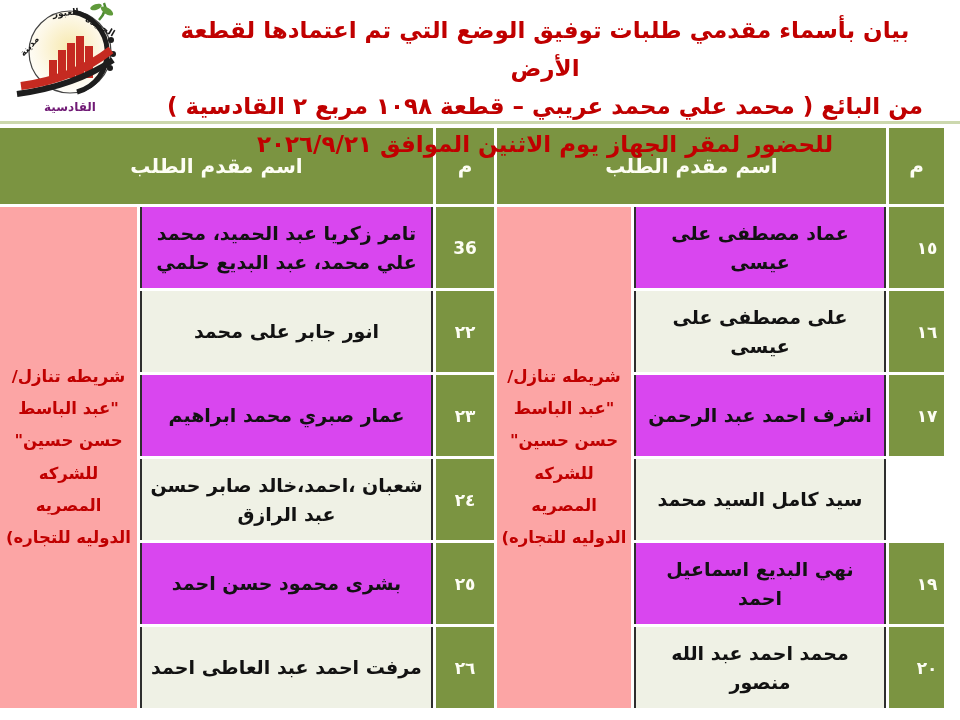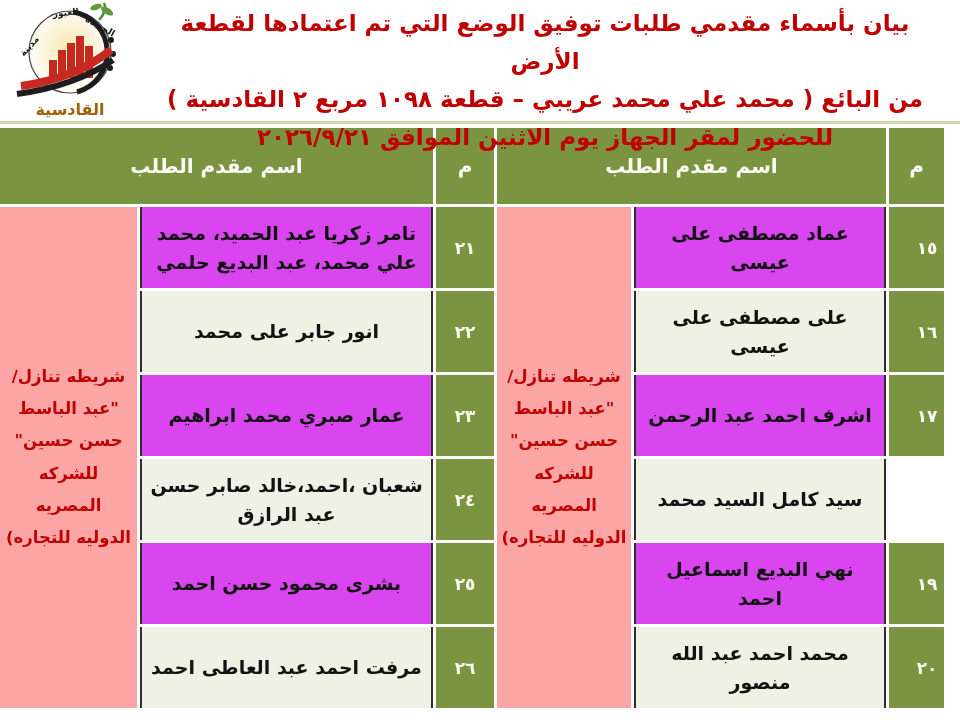--- a/index.html
+++ b/index.html
@@ -2,22 +2,22 @@
 <html lang="ar"><head>
 <meta charset="utf-8">
 <style>
   html,body{margin:0;padding:0;background:#ffffff;width:960px;height:720px;overflow:hidden;
     font-family:"DejaVu Sans",sans-serif;}
   .page{position:relative;width:960px;height:720px;background:#fff;}
 
   
   .top{position:relative;height:120px;}
   .logo-wrap{position:absolute;left:10px;top:2px;width:120px;text-align:center;}
-  .logo-city{color:#a16207;font-weight:bold;font-size:16px;margin-top:-4px;direction:rtl;}
-  .title{margin-left:145px;width:800px;padding-top:4px;color:#c00000;font-weight:bold;
+  .logo-city{color:#701a75;font-weight:bold;font-size:12px;margin-top:-4px;direction:rtl;}
+  .title{margin-left:145px;width:800px;padding-top:11px;color:#c00000;font-weight:bold;
     font-size:23px;line-height:38px;text-align:center;direction:rtl;}
   .sep{height:3px;background:#ccd8ae;margin-top:1px;}
 
   
   .tbl{display:grid;grid-template-columns:137px 293px 58px 134px 252px 55px;
     grid-template-rows:76px repeat(6,81px);column-gap:3px;row-gap:3px;
     width:948px;margin-top:4px;direction:ltr;background:#fff;}
   .cell{display:flex;align-items:center;justify-content:center;text-align:center;}
   .hdr{background:#7b9441;color:#fdfdf4;font-weight:bold;font-size:20px;direction:rtl;}
   .h-left{grid-column:1/3;grid-row:1;}
@@ -97,21 +97,21 @@
 للشركه المصريه
 الدوليه للتجاره)</div>
 
     <div class="cell name cl r1 dark">تامر زكريا عبد الحميد، محمد علي محمد، عبد البديع حلمي</div>
     <div class="cell name cl r2 light">انور جابر على محمد</div>
     <div class="cell name cl r3 dark">عمار صبري محمد ابراهيم</div>
     <div class="cell name cl r4 light">شعبان ،احمد،خالد صابر حسن عبد الرازق</div>
     <div class="cell name cl r5 dark">بشرى محمود حسن احمد</div>
     <div class="cell name cl r6 light">مرفت احمد عبد العاطى احمد</div>
 
-    <div class="cell serial sl r1">٢١</div>
+    <div class="cell serial sl r1">36</div>
     <div class="cell serial sl r2">٢٢</div>
     <div class="cell serial sl r3">٢٣</div>
     <div class="cell serial sl r4">٢٤</div>
     <div class="cell serial sl r5">٢٥</div>
     <div class="cell serial sl r6">٢٦</div>
 
     <div class="cell name cr r1 dark">عماد مصطفى على عيسى</div>
     <div class="cell name cr r2 light">على مصطفى على عيسى</div>
     <div class="cell name cr r3 dark">اشرف احمد عبد الرحمن</div>
     <div class="cell name cr r4 light">سيد كامل السيد محمد</div>

